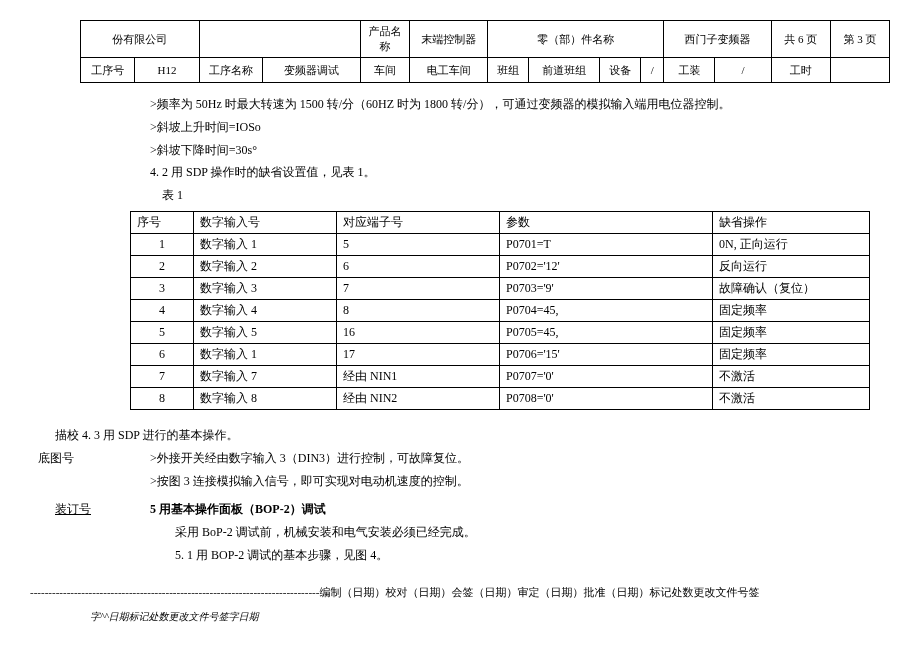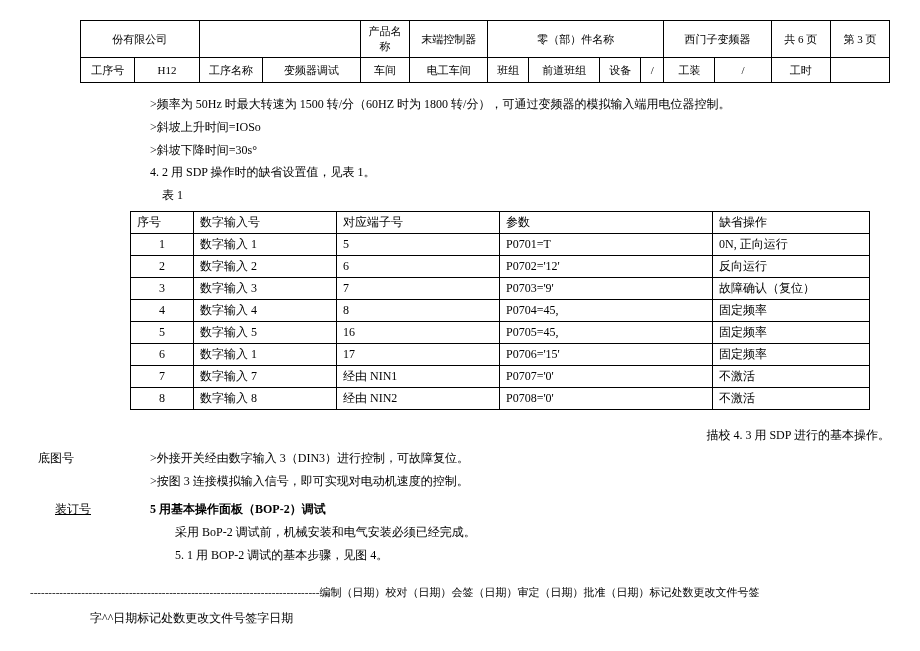--- a/index.html
+++ b/index.html
@@ -55,41 +55,41 @@
   .left-label {
     position: absolute;
   }
   .wrap {
     position: relative;
   }
   .descx {
     margin-left: 25px;
     margin-top: 14px;
     line-height: 1.9;
-    text-align: right;
   }
   .indent {
     margin-left: 120px;
   }
   .underline-label {
     text-decoration: underline;
   }
   .section5 {
     font-weight: normal;
   }
   .dash-line {
     margin: 18px 0 4px 0;
     font-size: 11px;
     white-space: nowrap;
     letter-spacing: 0;
   }
   .footer-line {
     margin-left: 60px;
     margin-top: 10px;
-    font-size: 12px;
+    font-size: 10px;
+    font-style: italic;
   }
 </style>
 </head>
 <body>
 
 <div class="wrap">
 
 <table class="header-table">
   <tbody>
         <tr>

